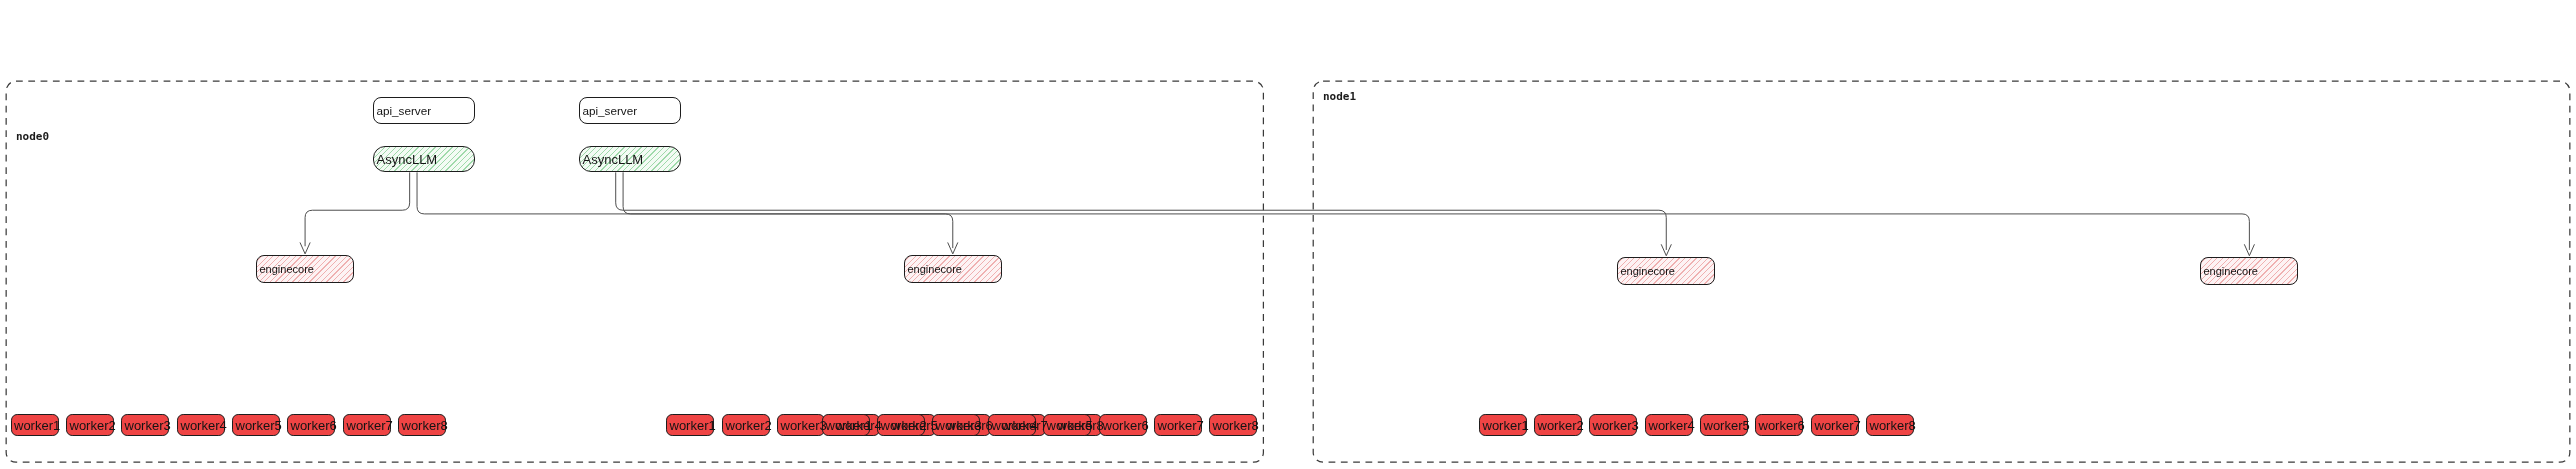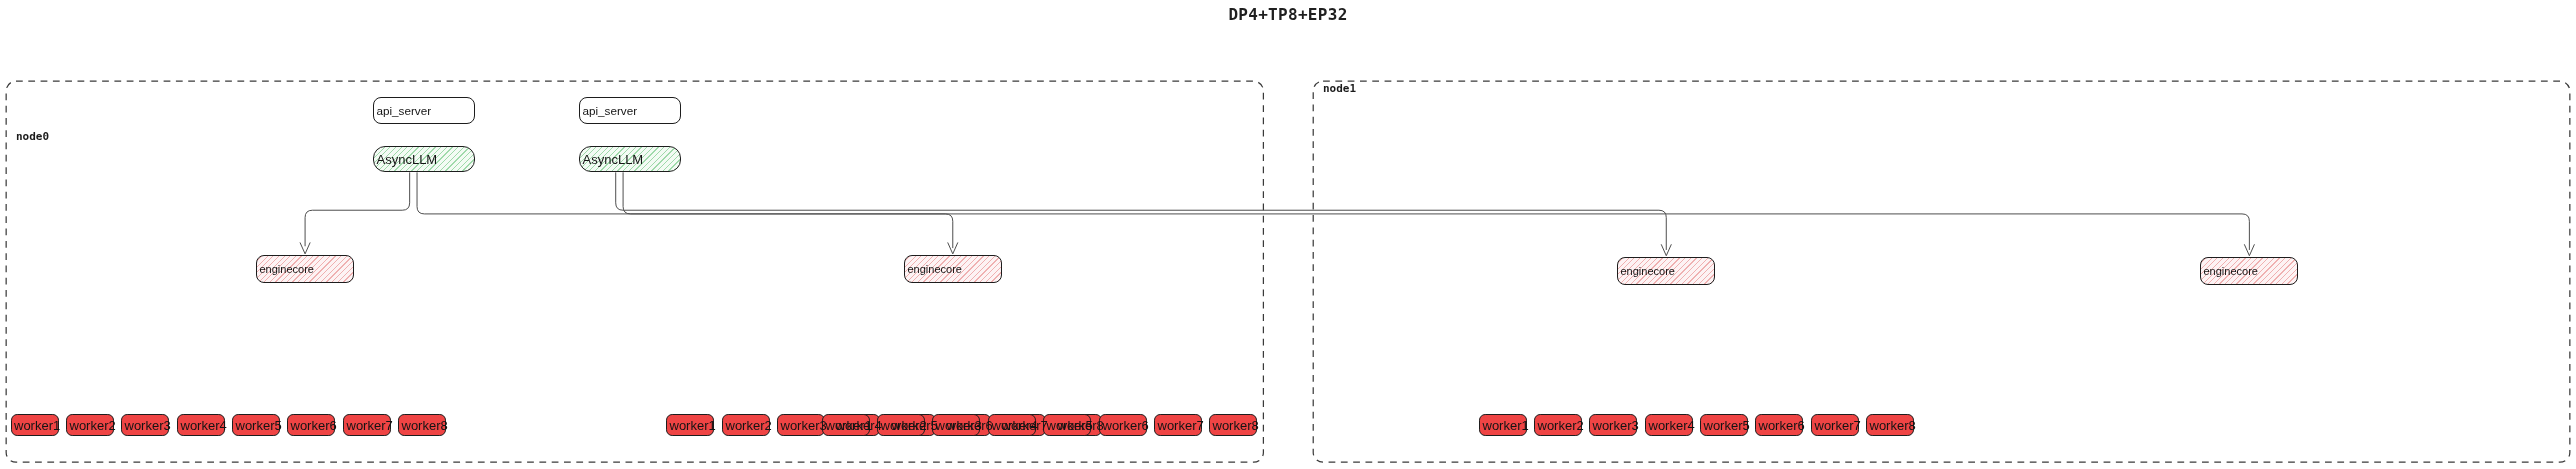--- a/index.html
+++ b/index.html
@@ -113,29 +113,28 @@
     z-index: 2;
     padding: 0 2.5px;
     background: transparent;
   }
 </style>
 </head>
 <body>
 
 <div id="stage">
 
-  <div id="title">DP4+TP8+EP32</div>
 
   <div id="clusters">
       <svg class="layer" viewBox="0 0 4188 763" preserveAspectRatio="none">
         <rect x="10" y="132" width="2044" height="620" rx="16" ry="16" fill="none" stroke="#3a3a3a" stroke-width="2" stroke-dasharray="11 9"></rect>
         <rect x="2135" y="132" width="2043" height="620" rx="16" ry="16" fill="none" stroke="#3a3a3a" stroke-width="2" stroke-dasharray="11 9"></rect>
       </svg>
       <div class="cluster-label" style="left: 16px; top: 90px; margin-top: 40px;">node0</div>
-      <div class="cluster-label" style="left: 1323px; top: 82px;">node1</div>
+      <div class="cluster-label" style="left: 1323px; top: 90px;">node1</div>
     </div>
 
   <svg class="layer" id="connector-layer" viewBox="0 0 4188 763" preserveAspectRatio="none">
       <path d="M 666 281 L 666 330 Q 666 342 654 342 L 508 342 Q 496 342 496 354 L 496 400" fill="none" stroke="#4a4a4a" stroke-width="1.6" stroke-linecap="round" stroke-linejoin="round"></path>
       <path d="M 678 281 L 678 336 Q 678 348 690 348 L 1537 348 Q 1549 348 1549 360 L 1549 403" fill="none" stroke="#4a4a4a" stroke-width="1.6" stroke-linecap="round" stroke-linejoin="round"></path>
       <path d="M 1001 281 L 1001 330 Q 1001 342 1013 342 L 2697 342 Q 2709 342 2709 354 L 2709 406" fill="none" stroke="#4a4a4a" stroke-width="1.6" stroke-linecap="round" stroke-linejoin="round"></path>
       <path d="M 1013 281 L 1013 336 Q 1013 348 1025 348 L 3645 348 Q 3657 348 3657 360 L 3657 406" fill="none" stroke="#4a4a4a" stroke-width="1.6" stroke-linecap="round" stroke-linejoin="round"></path>
       <path d="M 488 395 L 496 413 L 504 395" fill="none" stroke="#4a4a4a" stroke-width="1.6" stroke-linecap="round" stroke-linejoin="round"></path>
       <path d="M 1541 395 L 1549 413 L 1557 395" fill="none" stroke="#4a4a4a" stroke-width="1.6" stroke-linecap="round" stroke-linejoin="round"></path>
       <path d="M 2701 398 L 2709 416 L 2717 398" fill="none" stroke="#4a4a4a" stroke-width="1.6" stroke-linecap="round" stroke-linejoin="round"></path>

